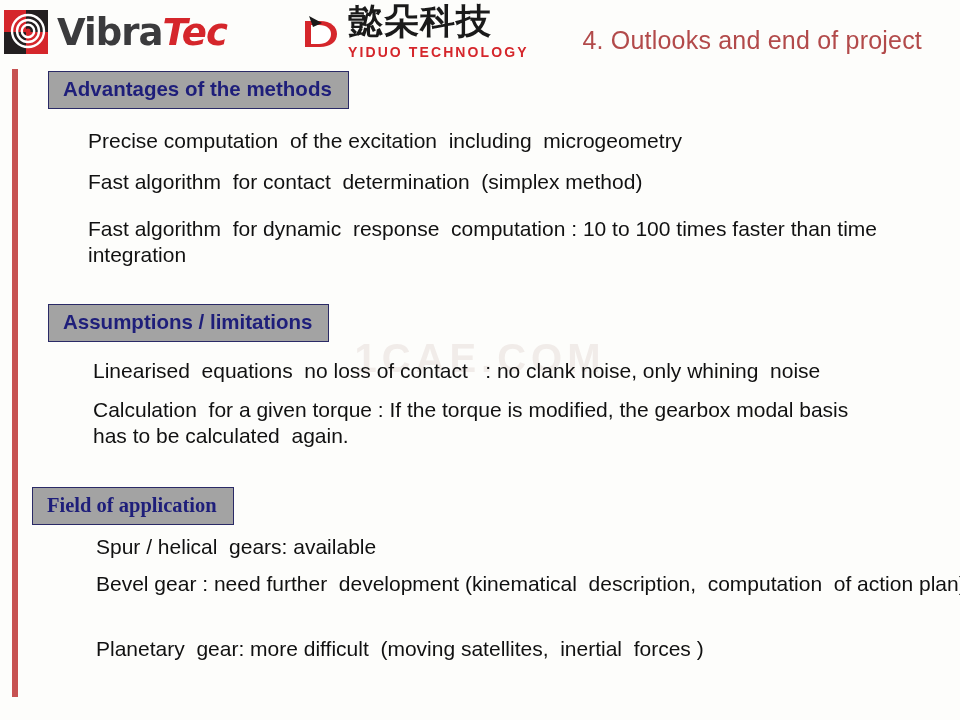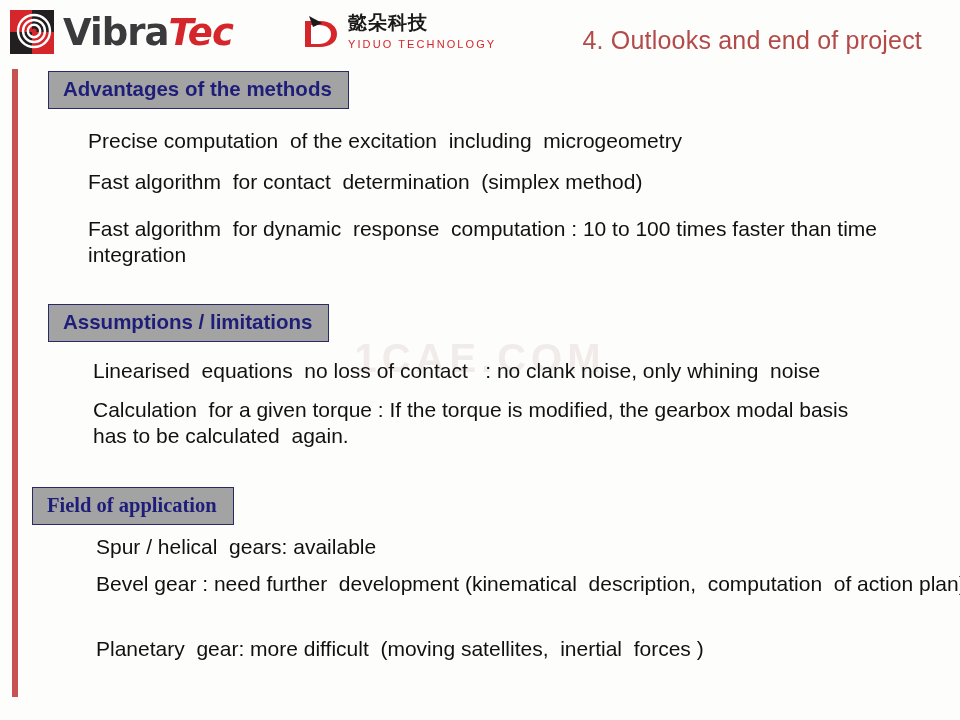--- a/index.html
+++ b/index.html
@@ -46,21 +46,21 @@
     left: 0;
     top: 0;
     width: 960px;
     height: 66px;
     z-index: 3;
   }
 
   
   .vibratec-logo {
     position: absolute;
-    left: 10px;
+    left: 4px;
     top: 8px;
     display: flex;
     align-items: center;
     height: 48px;
     justify-content: space-between;
   }
   .vt-mark {
     width: 44px;
     height: 44px;
     position: relative;
@@ -109,31 +109,31 @@
     flex: 0 0 auto;
   }
   .yd-text {
     margin-left: 6px;
     display: flex;
     flex-direction: column;
     justify-content: center;
   }
   .yd-cn {
     font-family: "DejaVu Sans", sans-serif;
-    font-size: 19px;
+    font-size: 35px;
     font-weight: bold;
     color: #1a1a1a;
     line-height: 1.05;
     letter-spacing: 1px;
     white-space: nowrap;
   }
   .yd-en {
     font-family: "Liberation Sans", sans-serif;
-    font-size: 11px;
-    font-weight: normal;
+    font-size: 14px;
+    font-weight: bold;
     color: #d5262b;
     letter-spacing: 2.1px;
     line-height: 1.1;
     margin-top: 5px;
     white-space: nowrap;
   }
 
   .slide-title {
     position: absolute;
     right: 38px;

